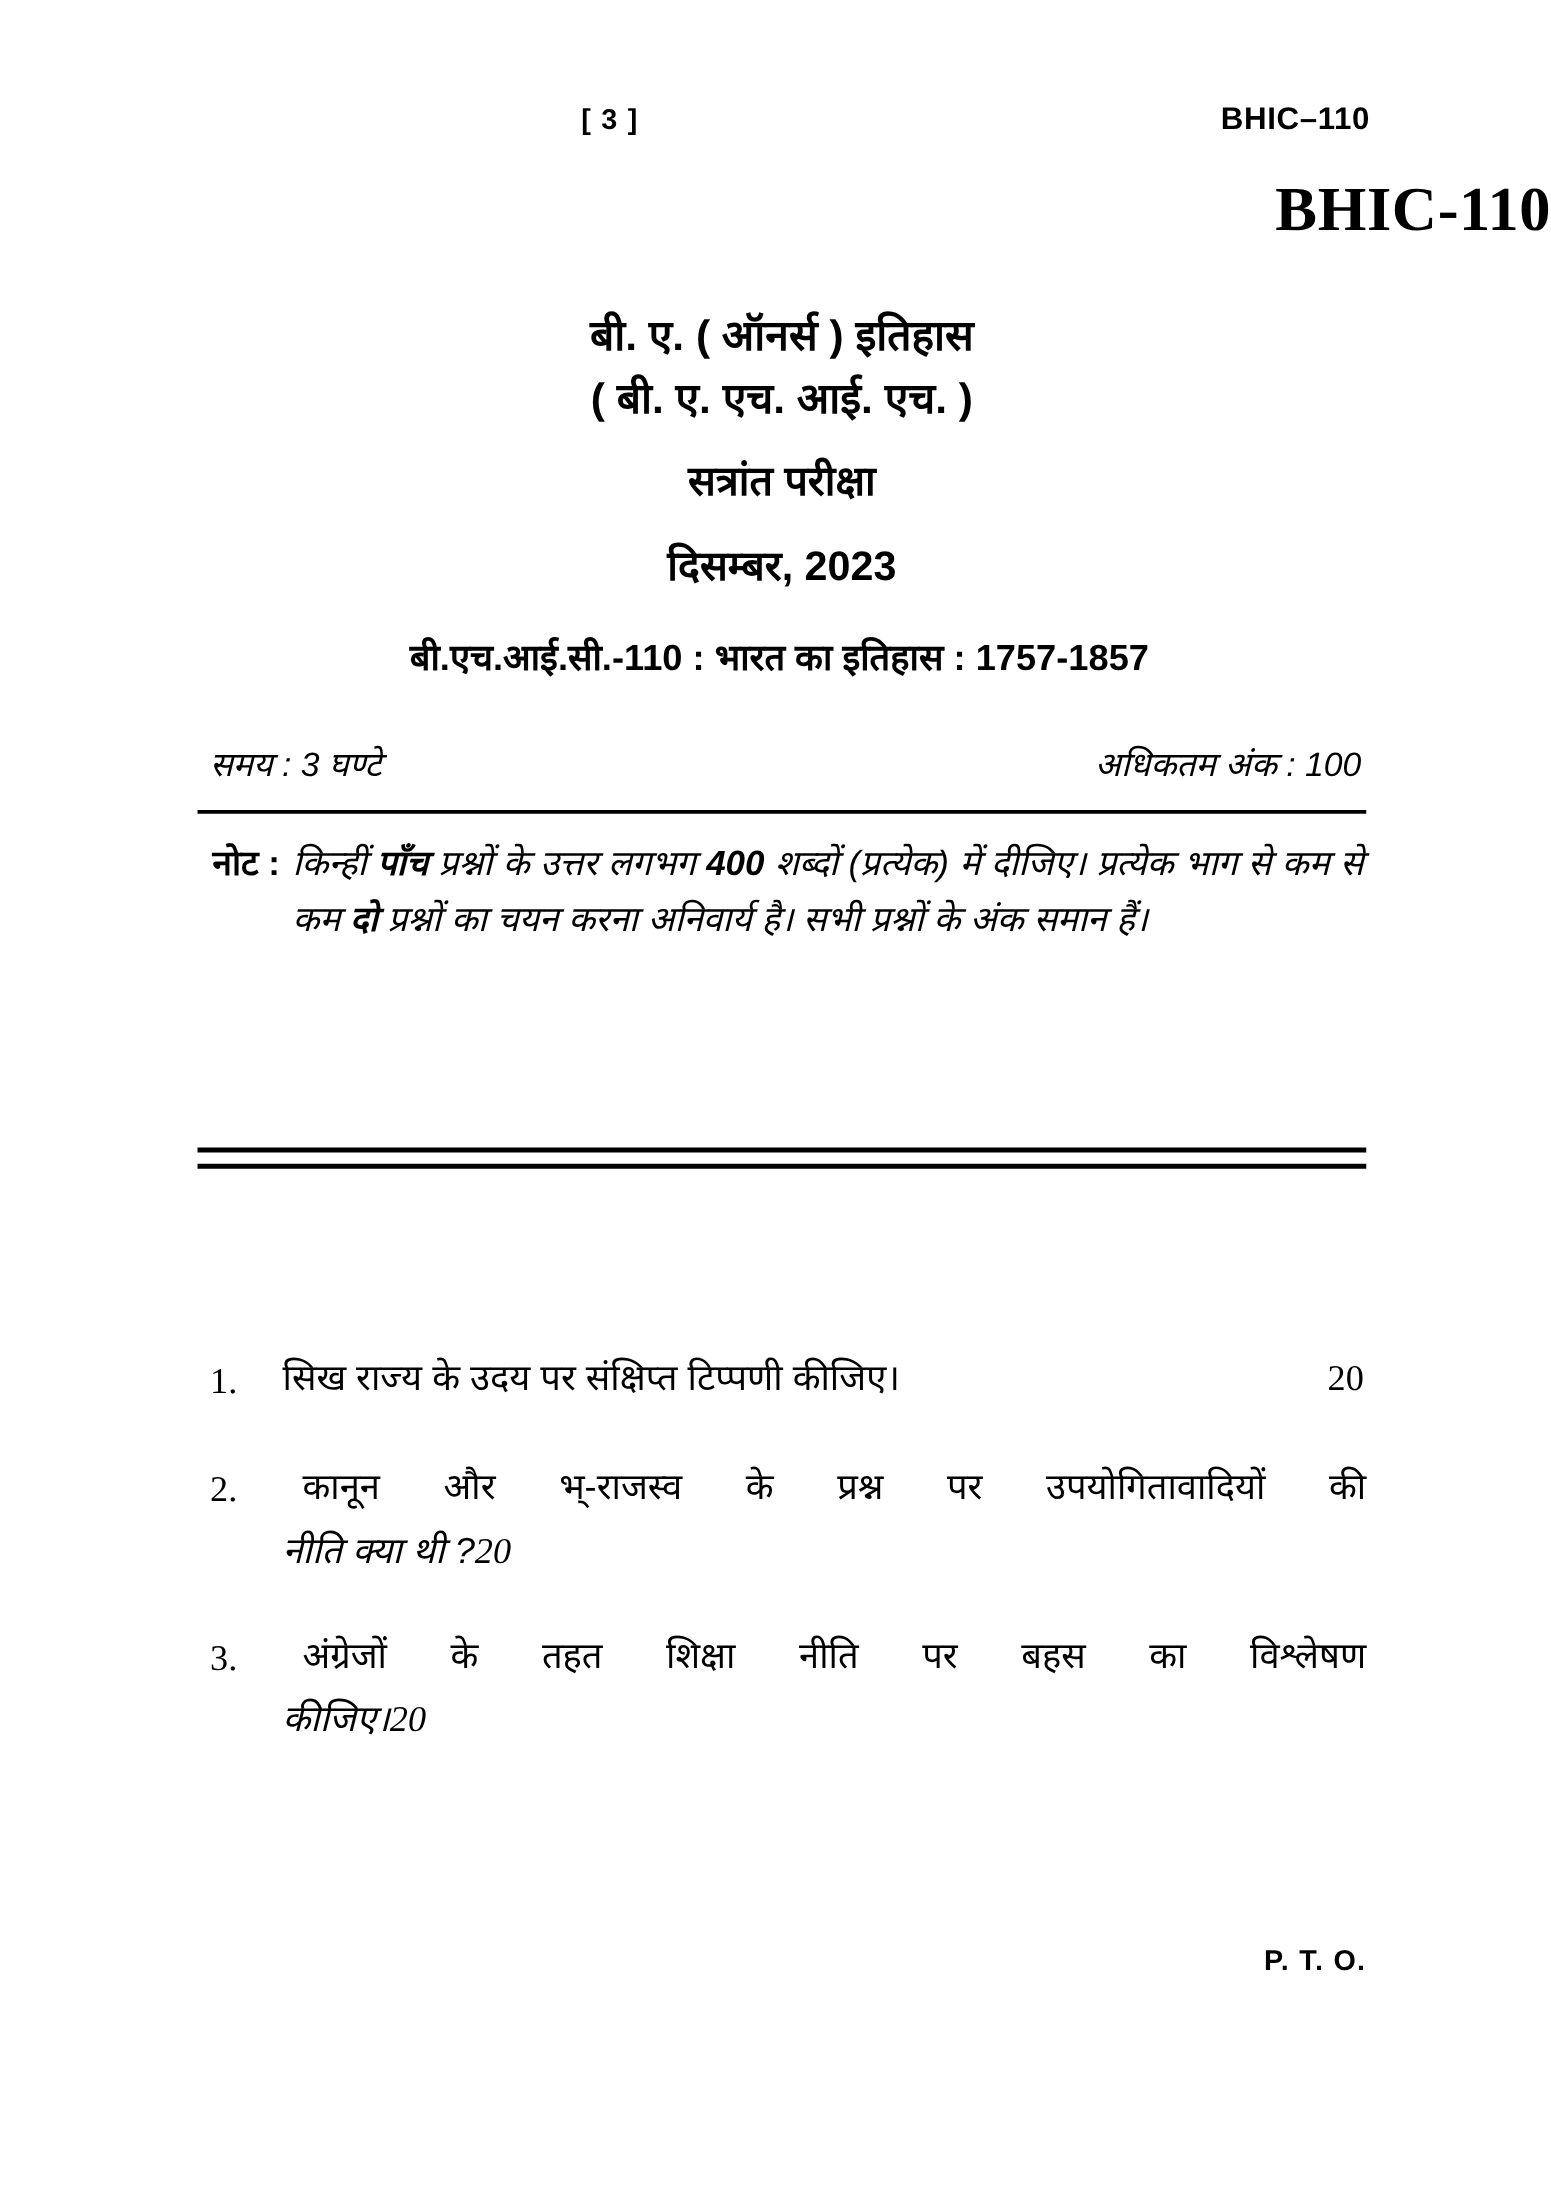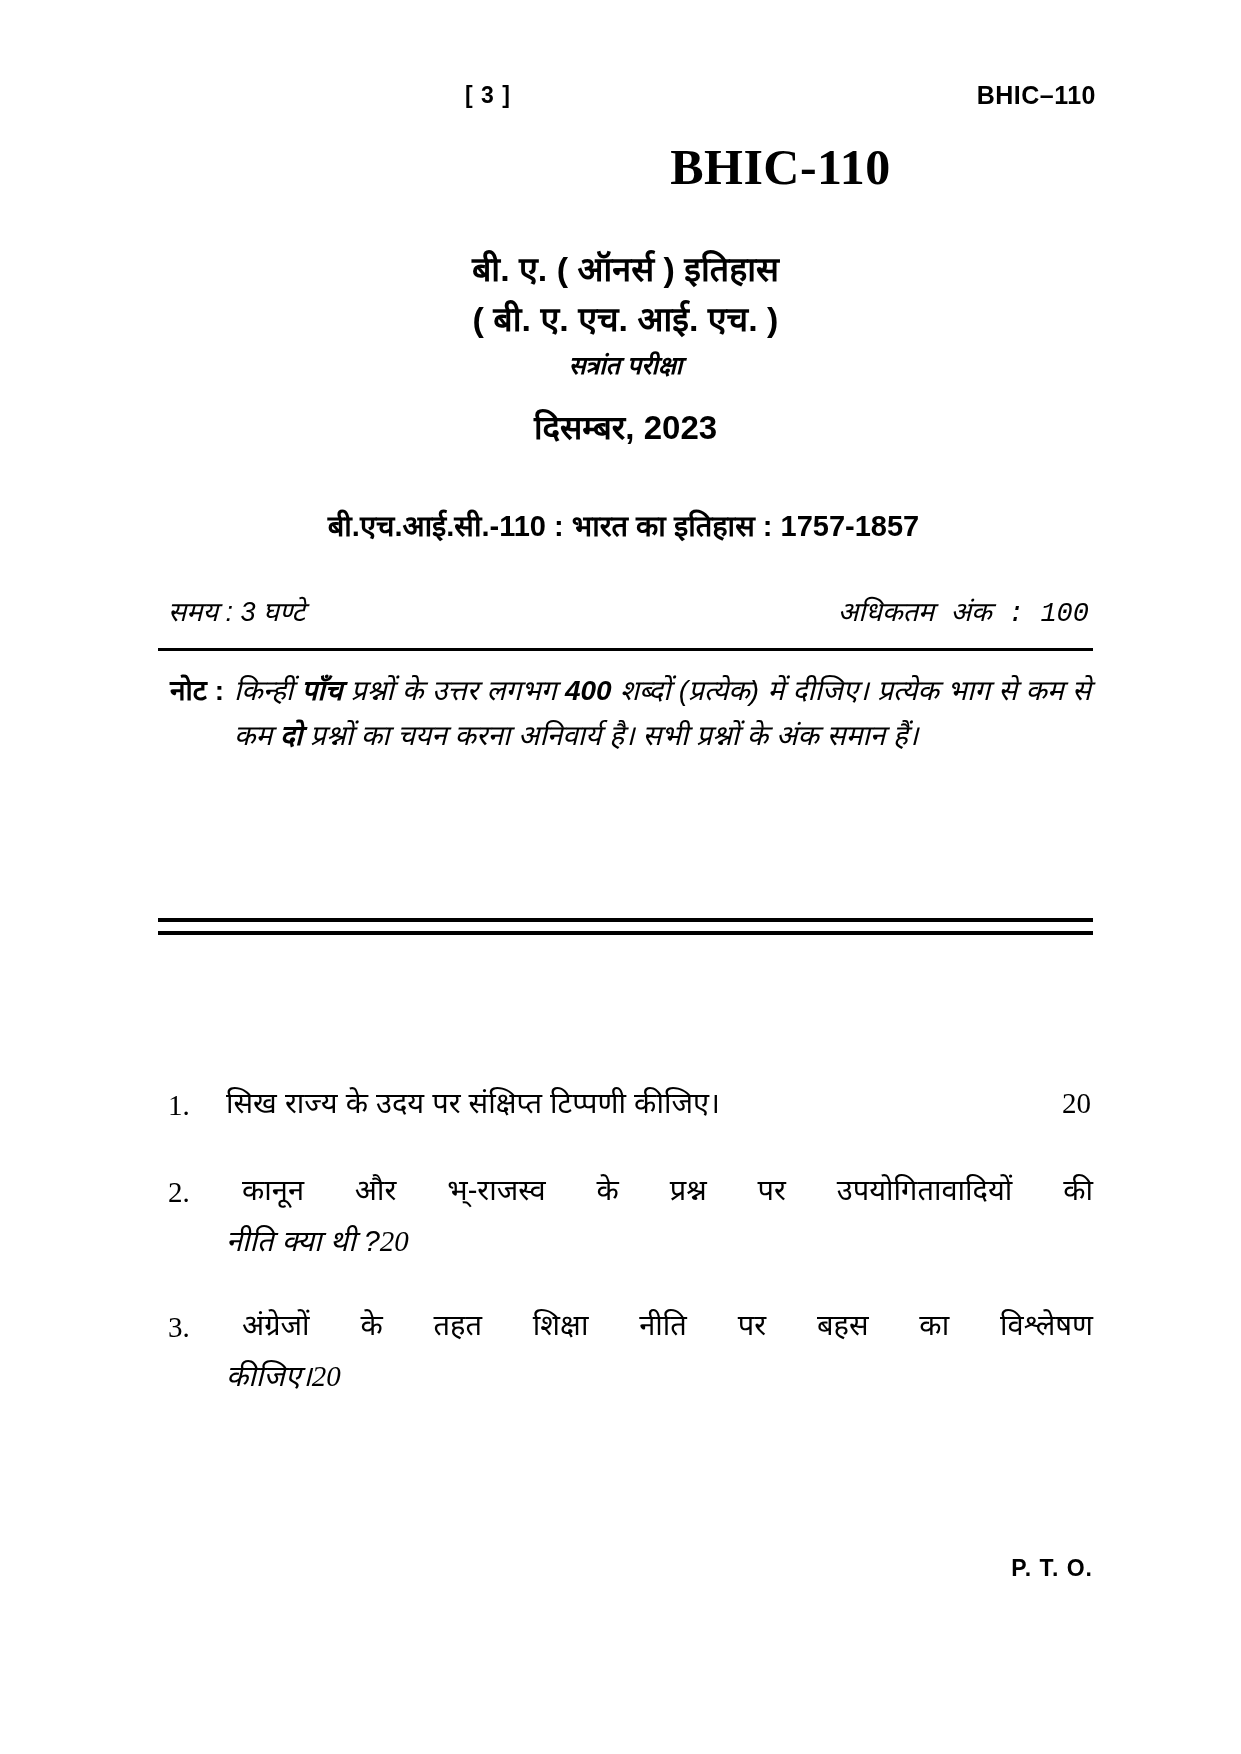--- a/index.html
+++ b/index.html
@@ -42,21 +42,21 @@
     letter-spacing: 0.5px;
     margin-left: auto;
   }
 
   
   .paper-code {
     position: absolute;
     top: 138px;
     left: 0;
     right: 0;
-    text-align: center;
+    text-align: right;
     font-family: "Liberation Serif", "DejaVu Serif", serif;
     font-weight: bold;
     font-size: 50px;
     letter-spacing: 0.5px;
     padding-left: 320px;
   }
 
   
   .title-block {
     position: absolute;
@@ -66,21 +66,21 @@
     text-align: center;
     padding-left: 10px;
   }
   .title-line {
     font-family: "Liberation Sans", "DejaVu Sans", sans-serif;
     font-weight: bold;
     line-height: 1.28;
   }
   .t-degree   { font-size: 34px; }
   .t-degree2  { font-size: 34px; margin-top: 6px; }
-  .t-exam     { font-size: 25px; margin-top: 8px; font-style: italic; }
+  .t-exam     { font-size: 33px; margin-top: 23px; }
   .t-session  { font-size: 33px; margin-top: 26px; }
 
   .subject-line {
     position: absolute;
     top: 505px;
     left: 0;
     right: 0;
     text-align: center;
     font-family: "Liberation Sans", "DejaVu Sans", sans-serif;
     font-weight: bold;
@@ -95,21 +95,21 @@
     left: 168px;
     right: 148px;
     display: flex;
     justify-content: space-between;
     align-items: baseline;
     font-family: "Liberation Sans", "DejaVu Sans", sans-serif;
     font-style: italic;
     font-size: 27px;
   }
   .meta-left  { white-space: nowrap; }
-  .meta-right { white-space: nowrap; padding-right: 4px; font-family: Liberation Mono, monospace; }
+  .meta-right { white-space: nowrap; padding-right: 4px; }
 
   
   .rule-single {
     position: absolute;
     top: 648px;
     left: 158px;
     right: 148px;
     height: 0;
     border-top: 3px solid #000;
   }

